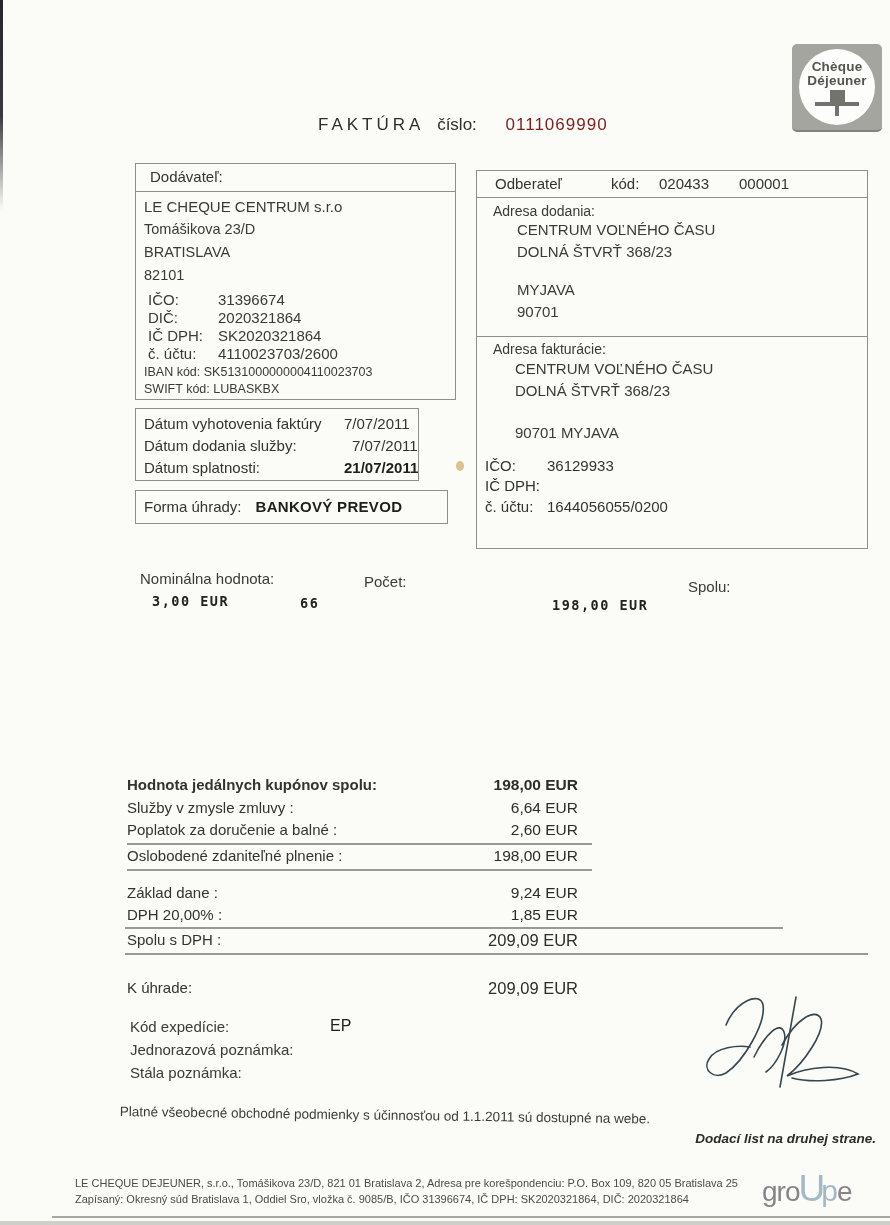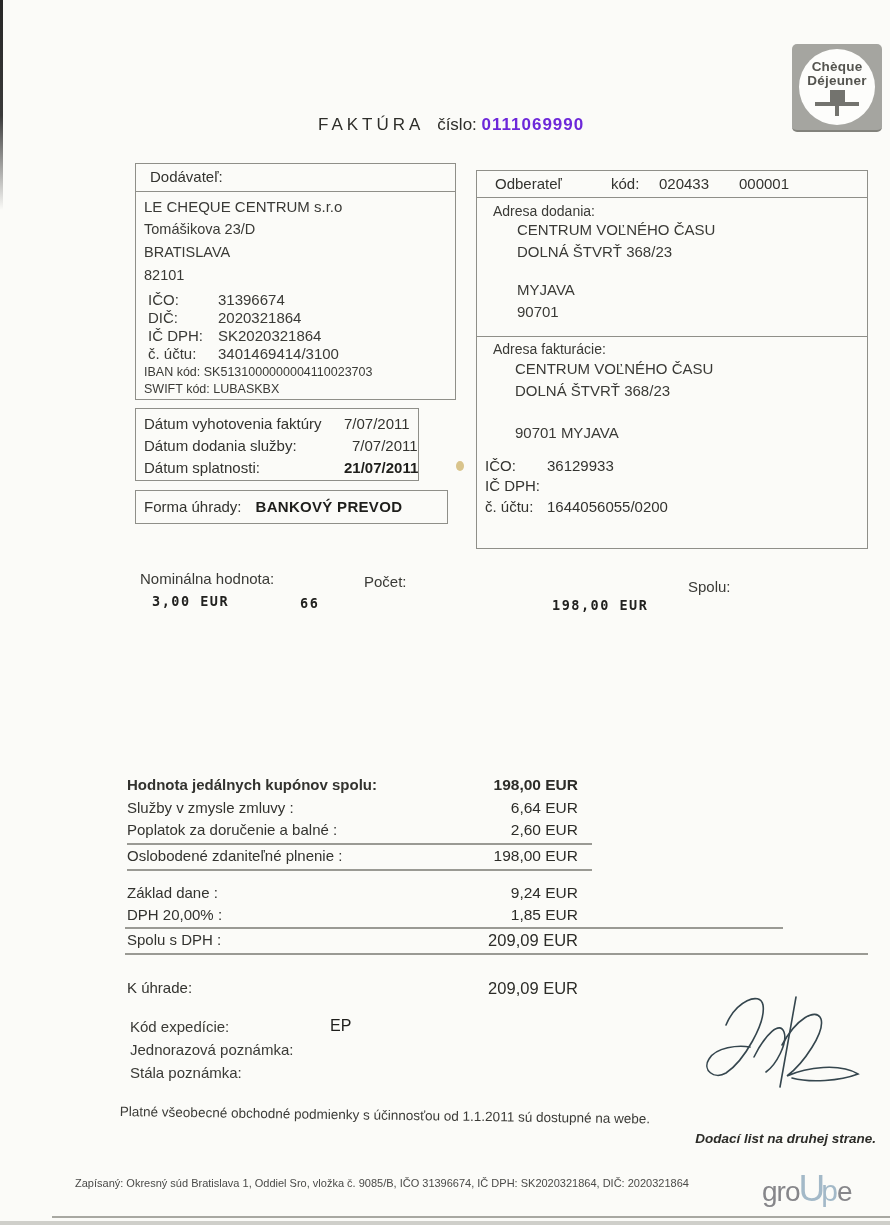--- a/index.html
+++ b/index.html
@@ -25,21 +25,21 @@
   .brand-circle { position: absolute; left: 7px; top: 5px; width: 76px; height: 76px;
     background: #fdfdfb; border-radius: 50%; text-align: center; padding-top: 11px; }
   .brand-t { font-size: 13.5px; font-weight: bold; color: #54544f; line-height: 14px; letter-spacing: 0.2px; }
   .brand-box { width: 15px; height: 12px; background: #73736e; margin: 2px auto 0; }
   .brand-bar { width: 44px; height: 4px; background: #73736e; margin: 0 auto; }
   .brand-stem { width: 4px; height: 10px; background: #73736e; margin: 0 auto; }
 
   
   .title { left: 318px; top: 115px; font-size: 17px; color: #2e2e2a; }
   .title-word { letter-spacing: 4px; }
-  .title-num { font-weight: bold; letter-spacing: 1px; color: #6d28d9; }
+  .title-num { font-weight: normal; letter-spacing: 1px; color: #7f1d1d; margin-left: 24px; }
 
   
   .box { position: absolute; border: 1px solid #8f8f89; }
   .box-header { border-bottom: 1px solid #8f8f89; padding: 4px 14px; font-size: 15px; height: 28px; }
 
   .supplier-box { left: 135px; top: 163px; width: 321px; height: 237px; }
   .sup-line { position: absolute; left: 8px; font-size: 14.5px; color: #3a3a36; }
   .kv { position: absolute; left: 12px; display: flex; font-size: 15px; color: #3a3a36; }
   .kv .k { width: 70px; }
   .small-kv { position: absolute; left: 8px; font-size: 12.5px; color: #3a3a36; }
@@ -133,21 +133,21 @@
     <div class="kv" style="top:145px;">
       <span class="k">DIČ:</span>
       <span>2020321864</span>
     </div>
     <div class="kv" style="top:163px;">
       <span class="k">IČ DPH:</span>
       <span>SK2020321864</span>
     </div>
     <div class="kv" style="top:181px;">
       <span class="k">č. účtu:</span>
-      <span>3401469414/3100</span>
+      <span>4110023703/2600</span>
     </div>
     <div class="small-kv" style="top:201px;">
       <span>IBAN kód:</span>
       <span>SK5131000000004110023703</span>
     </div>
     <div class="small-kv" style="top:218px;">
       <span>SWIFT kód:</span>
       <span>LUBASKBX</span>
     </div>
   </div>
@@ -260,20 +260,21 @@
       <path d="M62,74 C74,50 88,38 92,49 C96,60 84,82 74,89"></path>
       <path d="M104,14 L88,104"></path>
       <path d="M90,62 C104,36 124,24 129,36 C133,49 112,80 95,93 C115,84 148,80 166,91 C148,98 118,100 100,95"></path>
     </g>
   </svg>
 
   <div class="terms">Platné všeobecné obchodné podmienky s účinnosťou od 1.1.2011 sú dostupné na webe.</div>
   <div class="delivery-note">Dodací list na druhej strane.</div>
 
   <div class="footer">
+    <div>LE CHEQUE DEJEUNER, s.r.o., Tomášikova 23/D, 821 01 Bratislava 2, Adresa pre korešpondenciu: P.O. Box 109, 820 05 Bratislava 25</div>
     <div>Zapísaný: Okresný súd Bratislava 1, Oddiel Sro, vložka č. 9085/B, IČO 31396674, IČ DPH: SK2020321864, DIČ: 2020321864</div>
   </div>
 
   <div class="groupe">
     <span class="g1">gro</span><span class="g2">U</span><span class="g3">p</span><span class="g4">e</span>
   </div>
 
 </div>
 
 </body></html>

